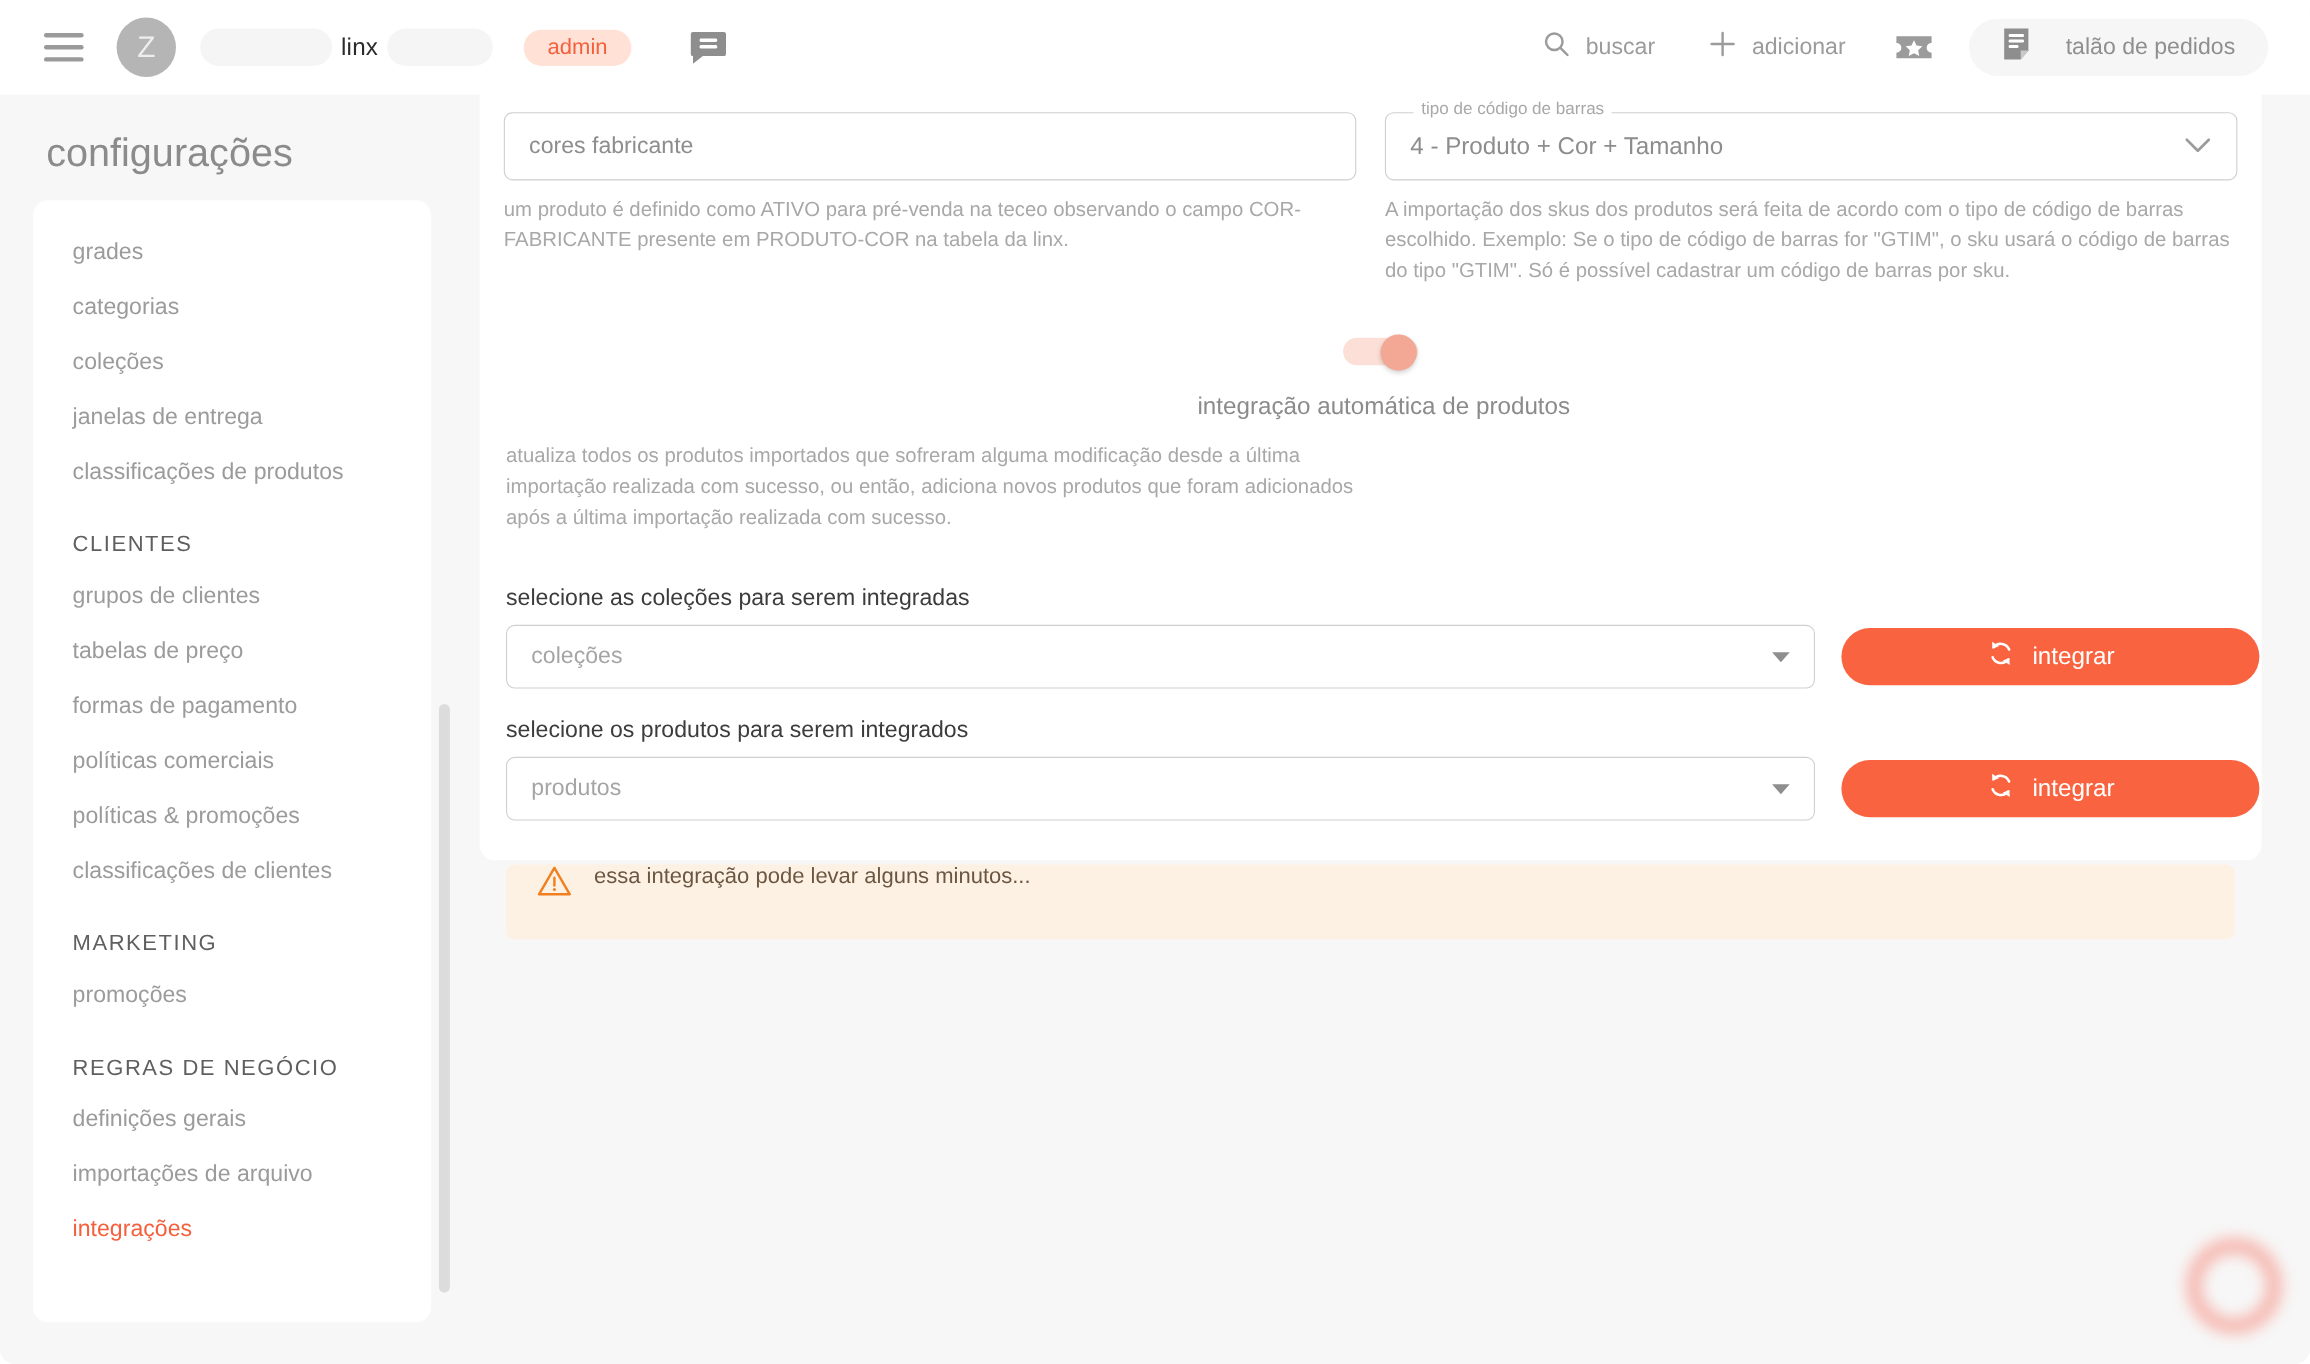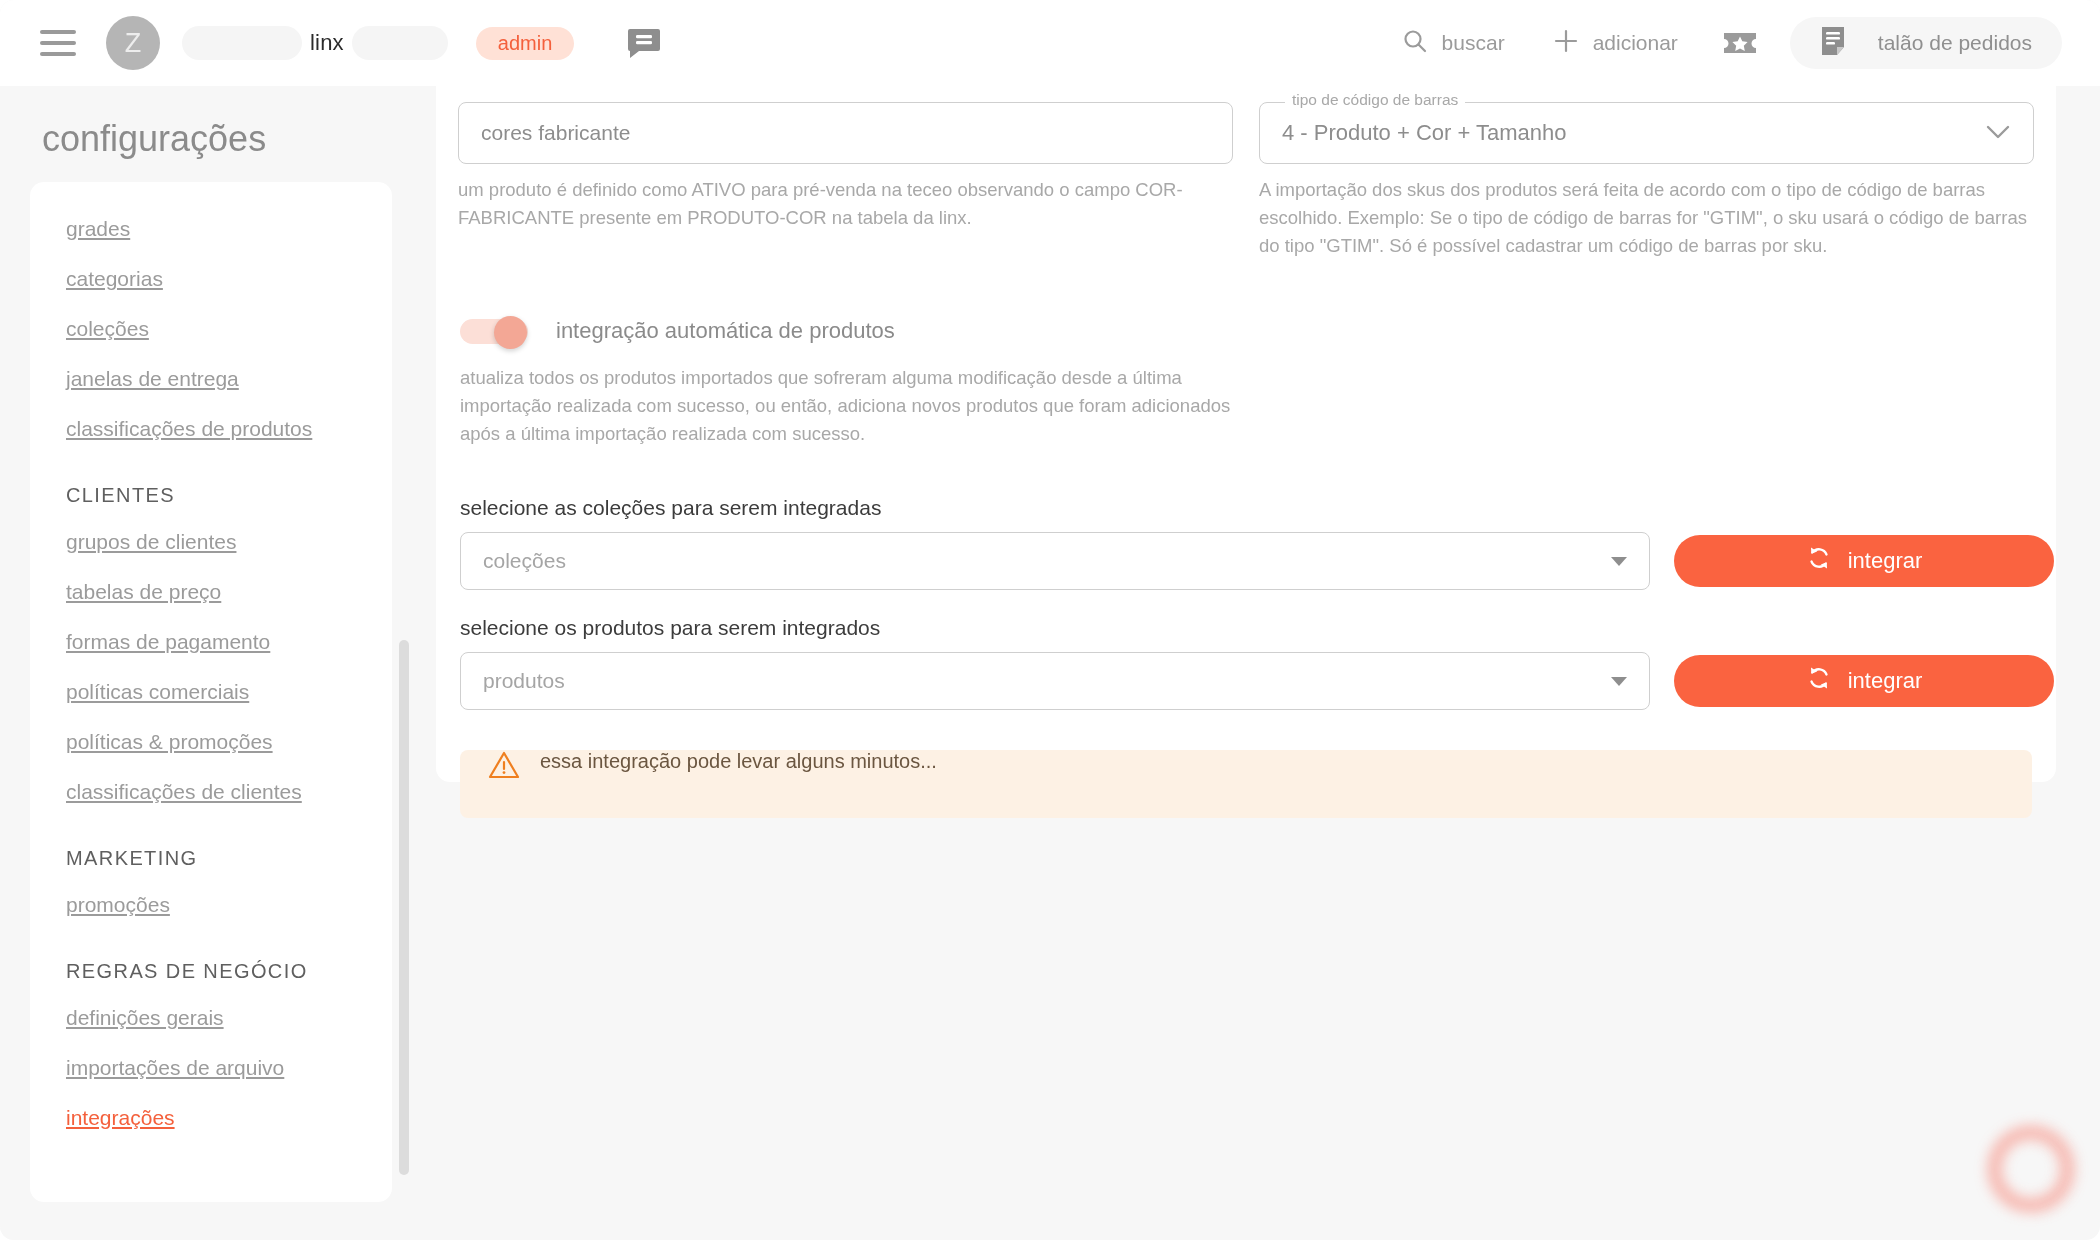--- a/index.html
+++ b/index.html
@@ -137,21 +137,20 @@
     border-radius: 14px;
     padding: 22px 0 34px 0;
     height: 1020px;
   }
   .sb-item {
     font-size: 21px;
     color: #9b9b9b;
     padding: 13px 0 13px 36px;
     cursor: pointer;
     white-space: nowrap;
-    text-decoration: underline;
   }
   .sb-item.active { color: #f4603c; }
   .sb-section {
     font-size: 20px;
     color: #5f5f5f;
     letter-spacing: 1.4px;
     padding: 30px 0 10px 36px;
     white-space: nowrap;
   }
 
@@ -226,21 +225,22 @@
     padding: 0 7px;
     font-size: 15.5px;
     color: #a8a8a8;
   }
   .chev-down { margin-left: auto; }
 
   
   .togglerow {
     display: flex; align-items: center;
     gap: 22px;
-    margin: 56px 0 0 24px;
+    margin: 44px 0 0 24px;
+    flex-direction: column;
   }
   .switch {
     position: relative;
     width: 74px; height: 30px;
     cursor: pointer;
   }
   .switch .track {
     position: absolute; left: 0; top: 3px;
     width: 68px; height: 25px;
     border-radius: 14px;

